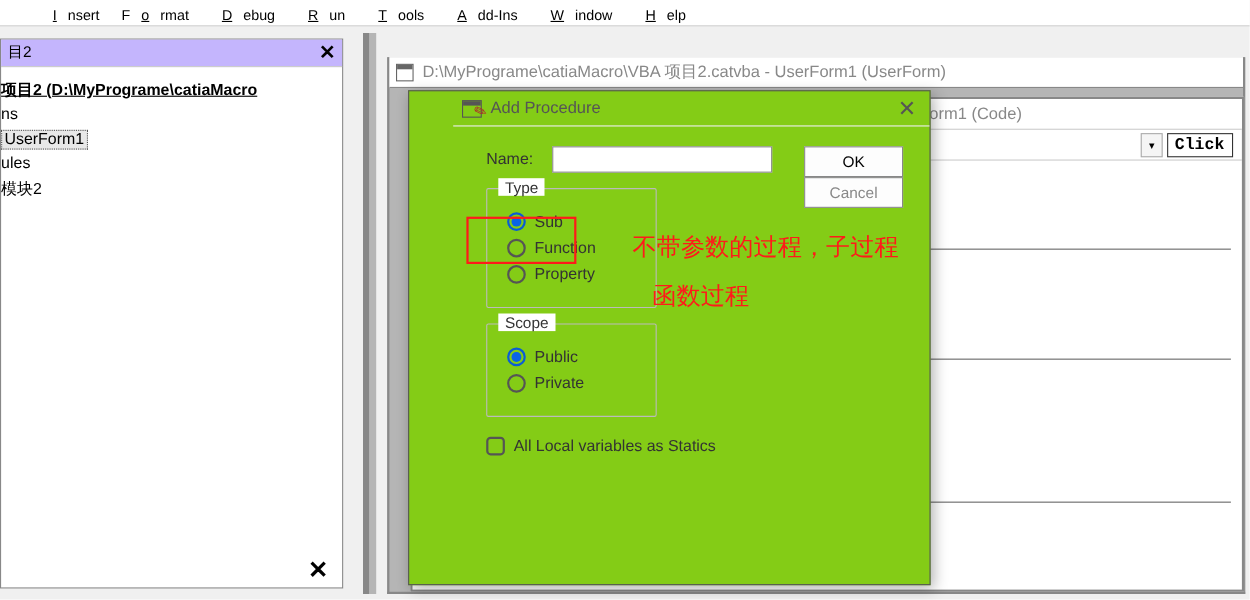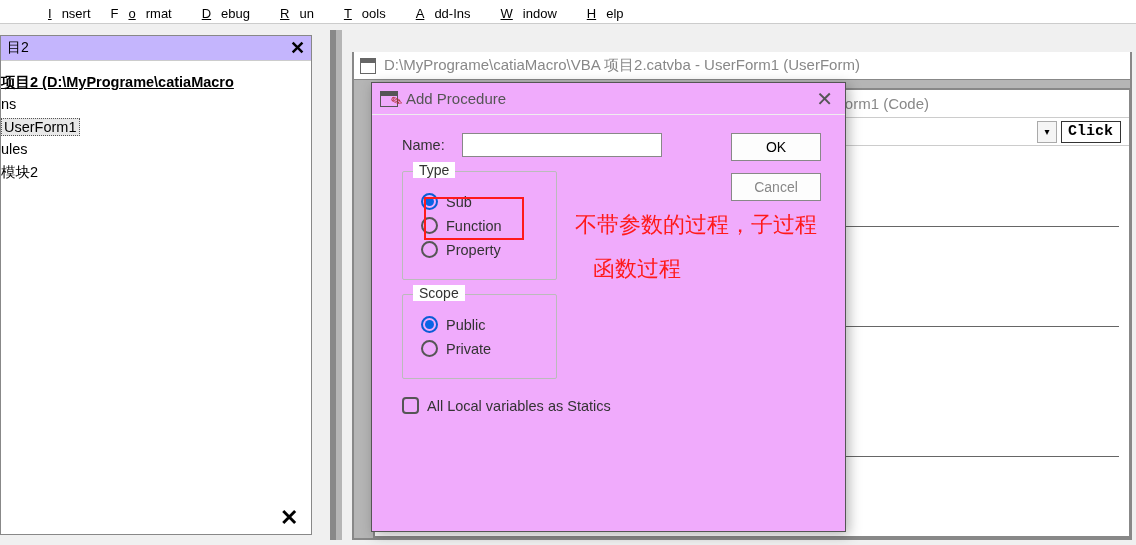--- a/index.html
+++ b/index.html
@@ -196,23 +196,24 @@
       left: 10px;
       right: 10px;
       border-top: 1.5px solid #666;
     }
     .dialog {
       position: absolute;
       top: 82px;
       left: 371px;
       width: 475px;
       height: 450px;
-      background: #f0abfc;
+      background: #84cc16;
       border: 1px solid #555;
       box-shadow: 3px 3px 12px rgba(0,0,0,0.3);
+      padding-left: 40px;
     }
     .dialog-titlebar {
       height: 32px;
       display: flex;
       align-items: center;
       justify-content: space-between;
       padding: 0 12px 0 8px;
       color: #555;
       font-size: 15px;
       border-bottom: 1px solid #eee;
@@ -271,21 +272,20 @@
       border: 1px solid #888;
       padding: 0 4px;
       font-size: 14px;
     }
     .btn-col {
       position: absolute;
       right: 24px;
       top: 18px;
       display: flex;
       flex-direction: column;
-      gap: 12px;
     }
     .btn {
       width: 90px;
       height: 28px;
       border: 1px solid #888;
       background: #fdfdfd;
       font-size: 14px;
       cursor: pointer;
     }
     .fieldset {

